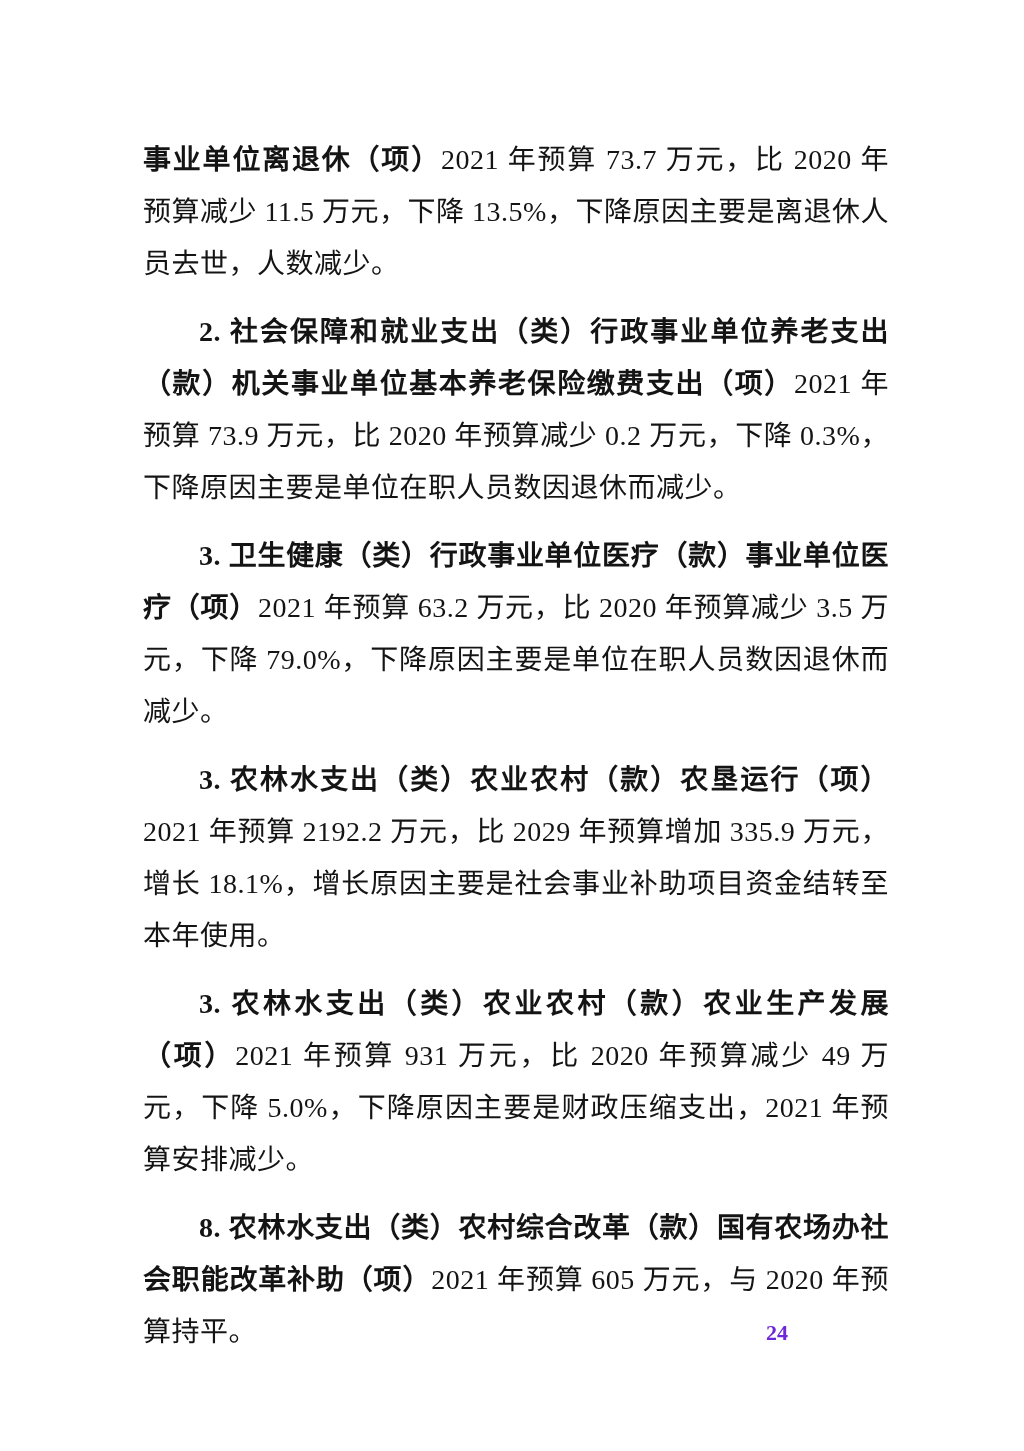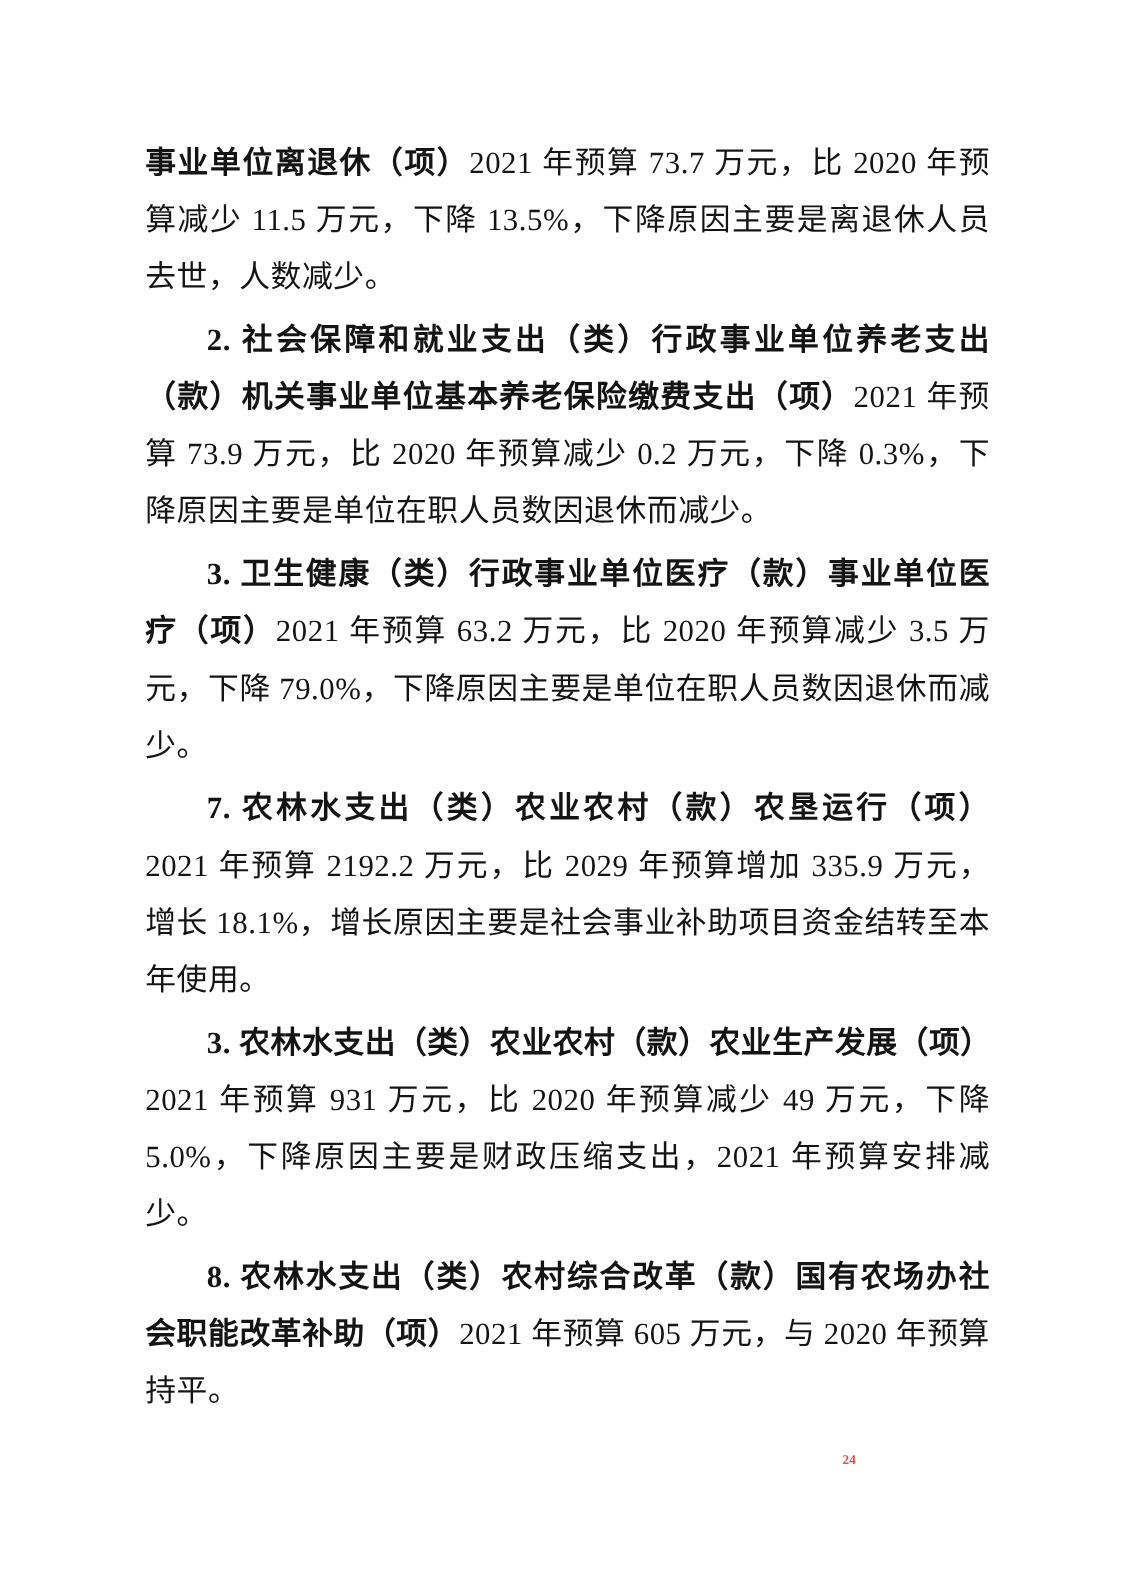--- a/index.html
+++ b/index.html
@@ -25,51 +25,51 @@
     left: 127px;
     top: 118px;
     width: 778px;
     font-size: 28px;
     line-height: 52px;
     text-align: justify;
     text-justify: inter-ideograph;
     letter-spacing: 0.5px;
   }
   .para {
-    margin: 5px;
+    margin: 16px;
     padding: 0;
   }
   .para.indent {
     text-indent: 2em;
   }
   .head {
     font-weight: bold;
   }
   .pageno {
     position: absolute;
     left: 766px;
     top: 1320px;
-    font-size: 12px;
+    font-size: 22px;
     font-weight: bold;
-    color: #ef4444;
+    color: #6d28d9;
   }
 </style>
 </head>
 <body>
 
 <div class="page">
   <div class="content">
 
     <p class="para"><span class="head">事业单位离退休（项）</span><span>2021 年预算 73.7 万元，比 2020 年预算减少 11.5 万元，下降 13.5%，下降原因主要是离退休人员去世，人数减少。</span></p>
 
     <p class="para indent"><span class="head">2. 社会保障和就业支出（类）行政事业单位养老支出（款）机关事业单位基本养老保险缴费支出（项）</span><span>2021 年预算 73.9 万元，比 2020 年预算减少 0.2 万元，下降 0.3%，下降原因主要是单位在职人员数因退休而减少。</span></p>
 
     <p class="para indent"><span class="head">3. 卫生健康（类）行政事业单位医疗（款）事业单位医疗（项）</span><span>2021 年预算 63.2 万元，比 2020 年预算减少 3.5 万元，下降 79.0%，下降原因主要是单位在职人员数因退休而减少。</span></p>
 
-    <p class="para indent"><span class="head">7. 农林水支出（类）农业农村（款）农垦运行（项）</span><span>2021 年预算 2192.2 万元，比 2029 年预算增加 335.9 万元，增长 18.1%，增长原因主要是社会事业补助项目资金结转至本年使用。</span></p>
+    <p class="para indent"><span class="head">3. 农林水支出（类）农业农村（款）农垦运行（项）</span><span>2021 年预算 2192.2 万元，比 2029 年预算增加 335.9 万元，增长 18.1%，增长原因主要是社会事业补助项目资金结转至本年使用。</span></p>
 
 
     <p class="para indent"><span class="head">3. 农林水支出（类）农业农村（款）农业生产发展（项）</span><span>2021 年预算 931 万元，比 2020 年预算减少 49 万元，下降 5.0%，下降原因主要是财政压缩支出，2021 年预算安排减少。</span></p>
 
 
     <p class="para indent"><span class="head">8. 农林水支出（类）农村综合改革（款）国有农场办社会职能改革补助（项）</span><span>2021 年预算 605 万元，与 2020 年预算持平。</span></p>
 
   </div>
 
   <div class="pageno">24</div>

